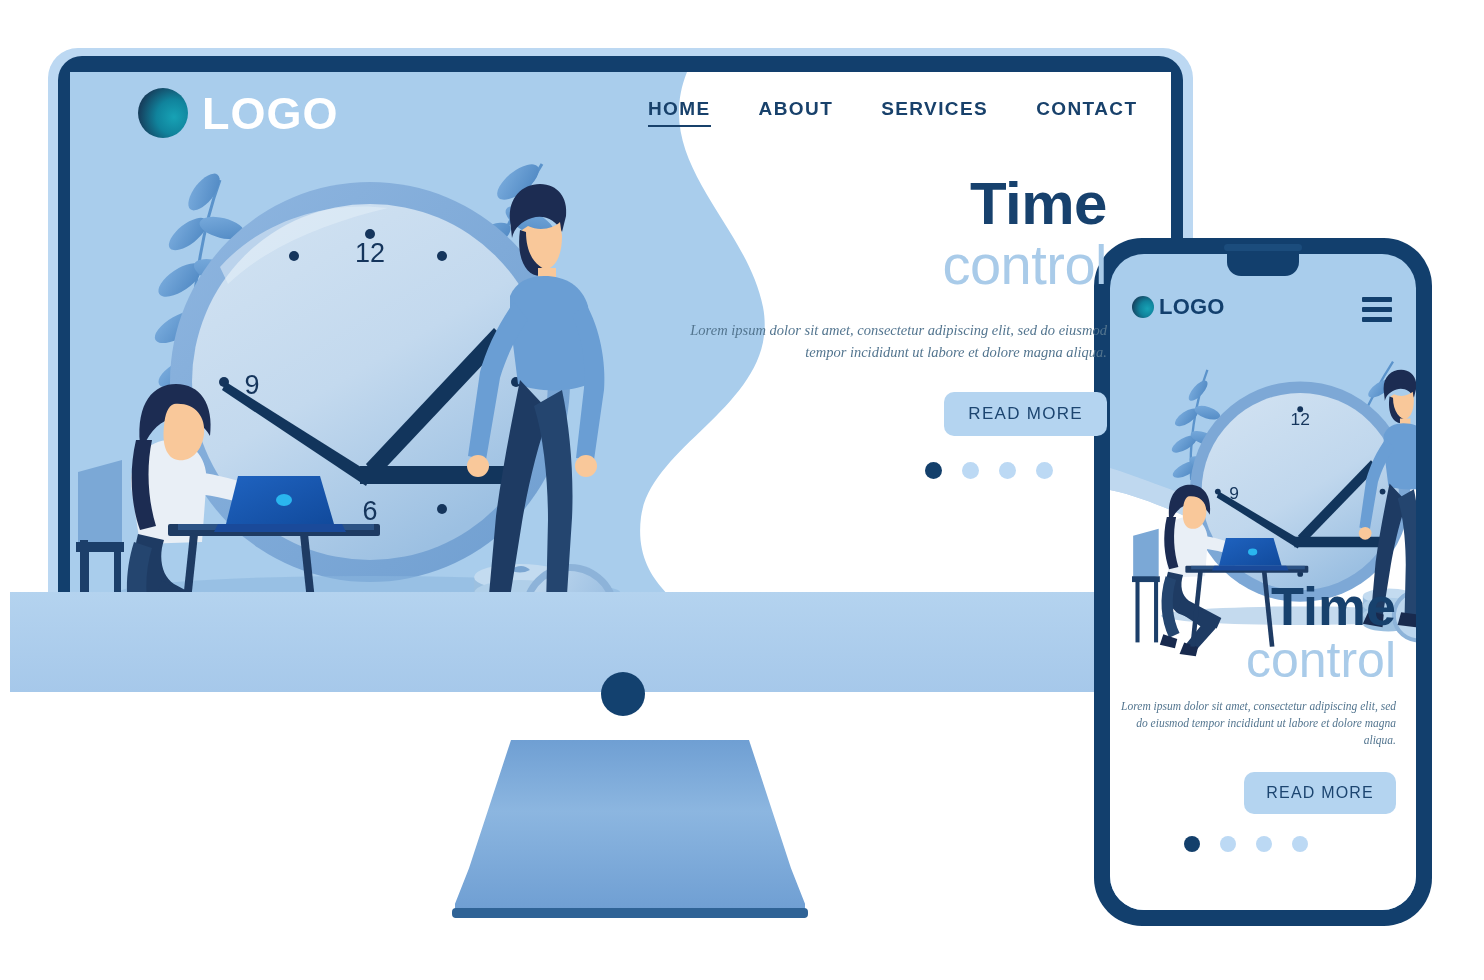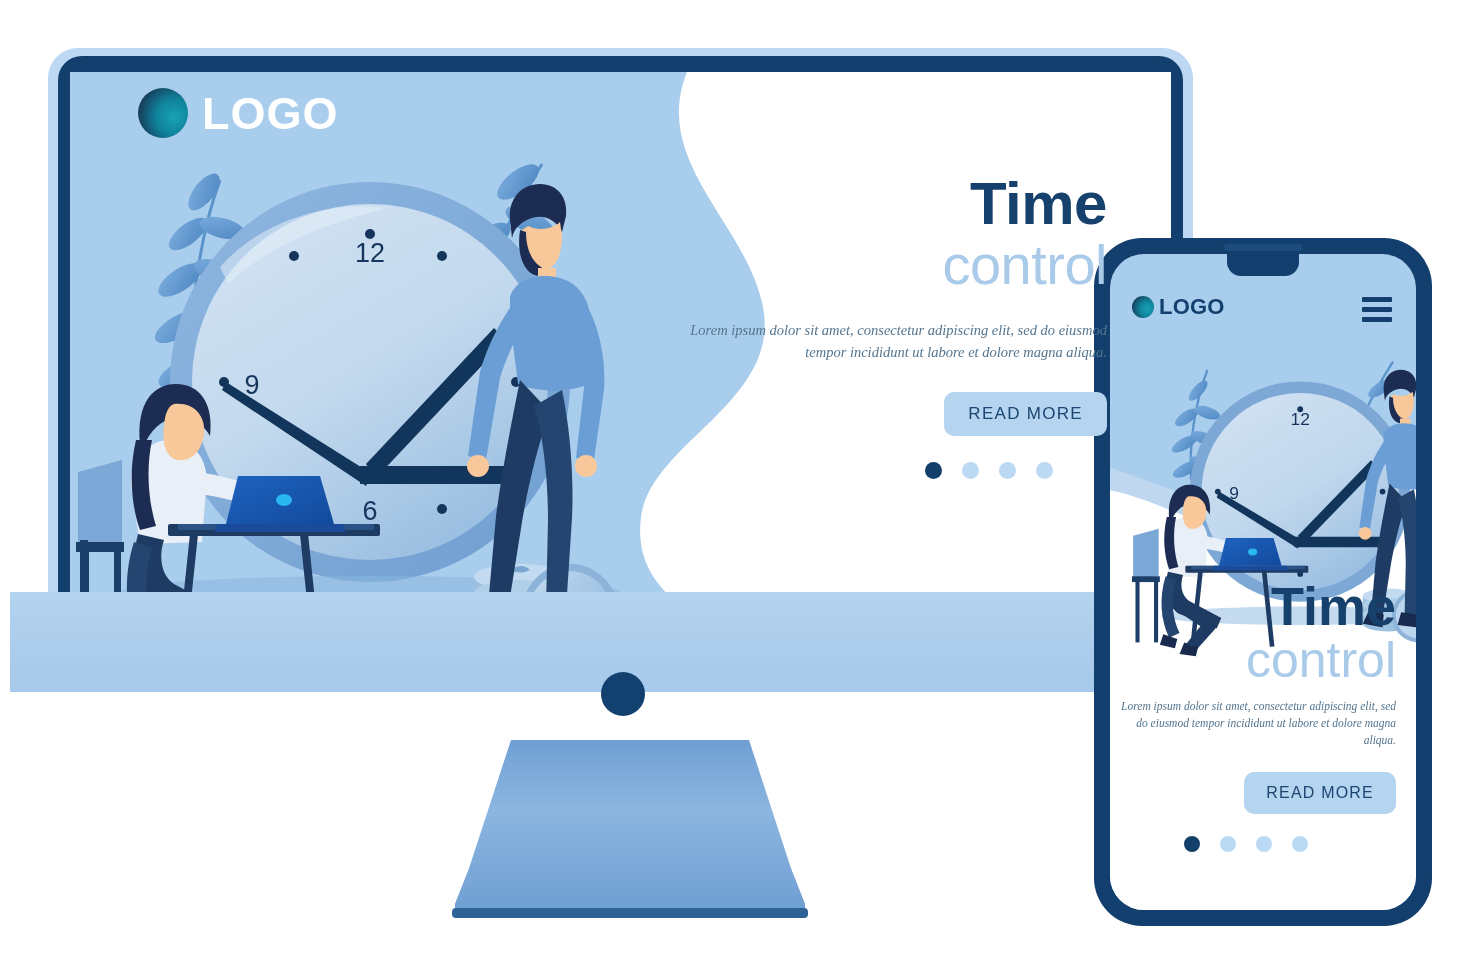--- a/index.html
+++ b/index.html
@@ -309,20 +309,26 @@
           <path d="M414,528 L440,534 L438,556 L404,550 Z" fill="#182a4e"></path>
           <path d="M492,318 C500,356 504,404 502,446 L496,538 L476,536 L478,448 C478,410 474,366 464,334 Z" fill="#24456f"></path>
           <path d="M470,530 L500,534 L498,556 L464,552 Z" fill="#182a4e"></path>
         </g>
       </svg>
 
       <div class="nav">
         <div class="brand">
           <div class="brand-mark"></div>
           <div class="brand-text">LOGO</div>
+        </div>
+        <div class="menu">
+          <div class="menu-item active">HOME</div>
+          <div class="menu-item">ABOUT</div>
+          <div class="menu-item">SERVICES</div>
+          <div class="menu-item">CONTACT</div>
         </div>
       </div>
 
       <div class="hero">
         <div class="hero-title">Time</div>
         <div class="hero-sub">control</div>
         <div class="hero-desc">Lorem ipsum dolor sit amet, consectetur adipiscing elit, sed do eiusmod tempor incididunt ut labore et dolore magna aliqua.</div>
         <button class="btn">READ MORE</button>
         <div class="dots">
           <div class="dot on"></div>

